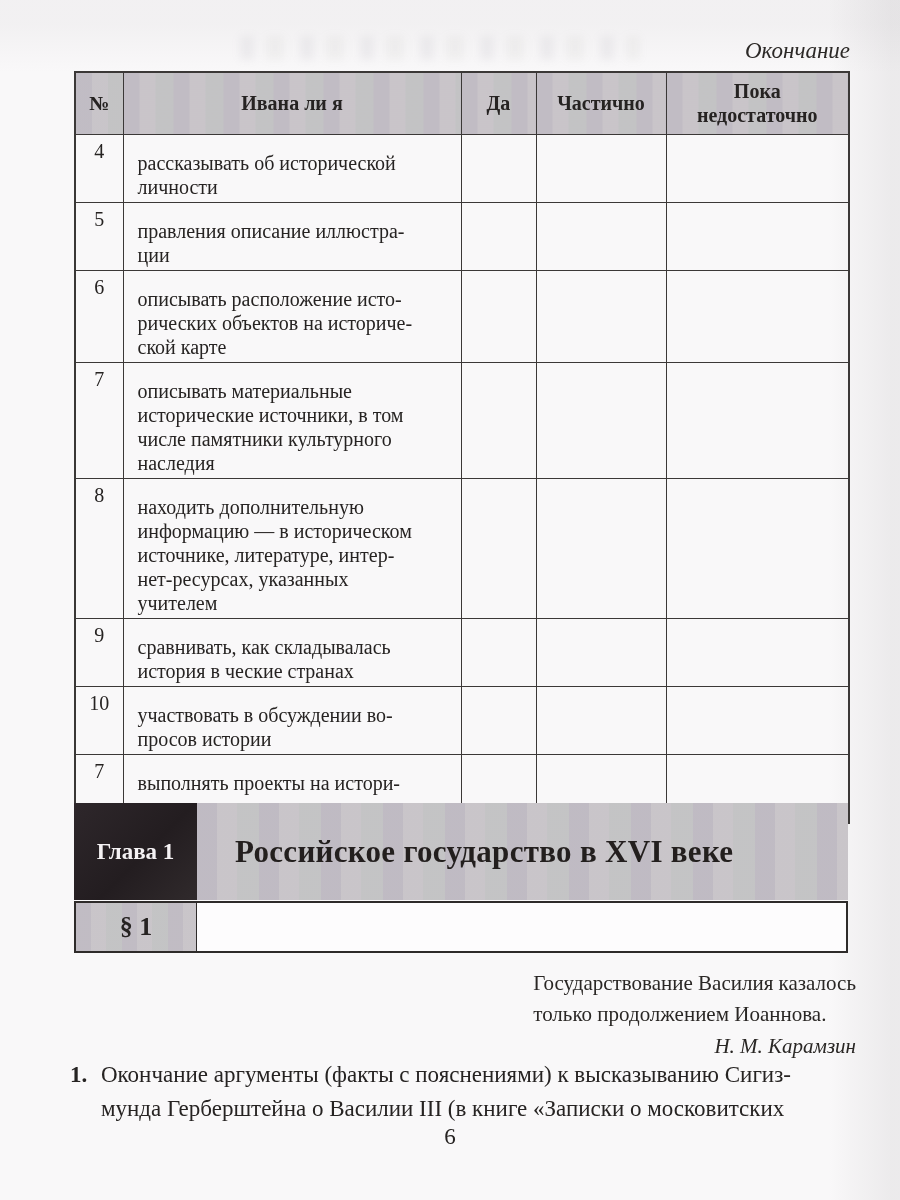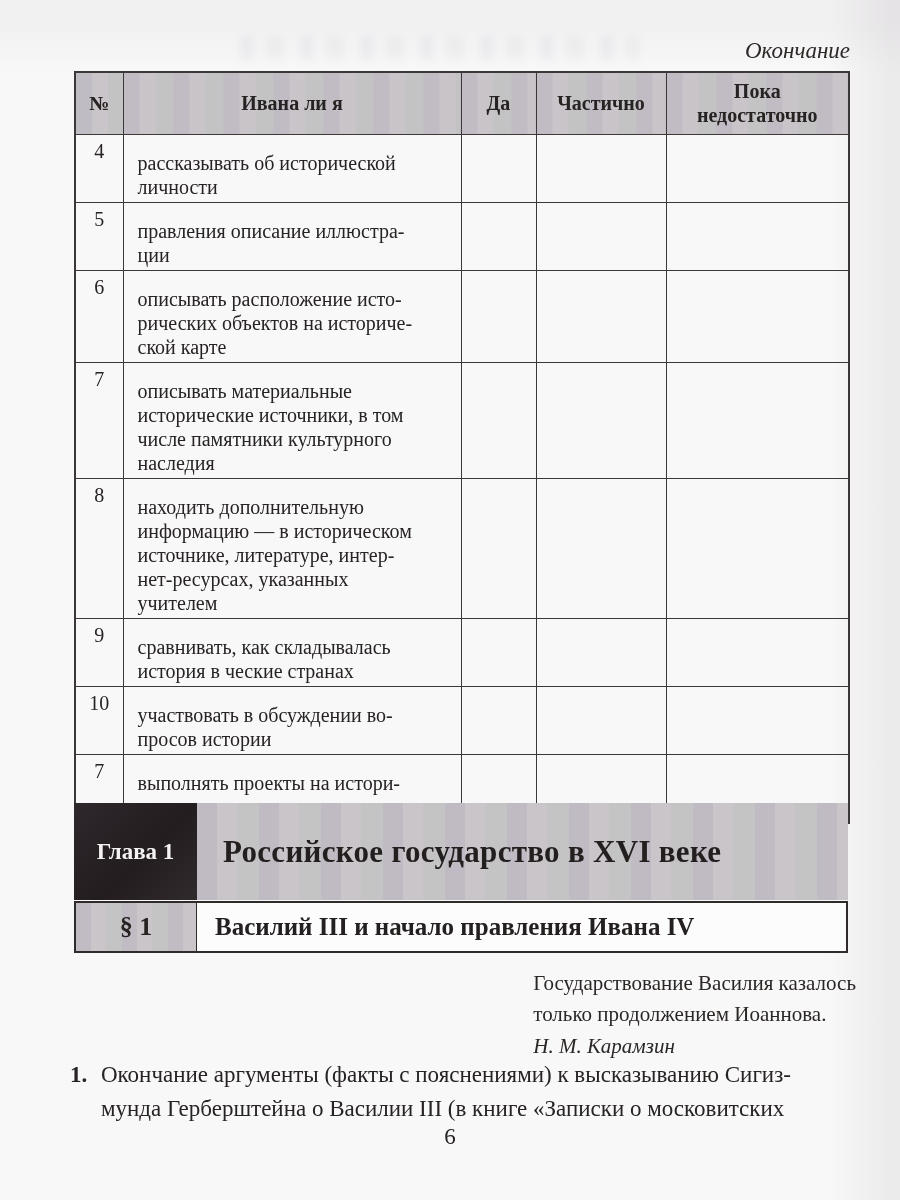--- a/index.html
+++ b/index.html
@@ -84,21 +84,21 @@
   }
   .chapter-title{
     flex:1;
     background:
       repeating-linear-gradient(90deg,
         rgba(178,172,186,.38) 0 20px,
         rgba(205,201,203,.22) 20px 40px,
         rgba(186,195,188,.30) 40px 62px),
       var(--shaded-bg);
     display:flex;align-items:center;
-    padding-left:26px;
+    padding-left:38px;
     font-weight:bold;font-size:31px;letter-spacing:.3px;
     color:#231f1e;
   }
 
   
   .section{
     position:absolute;left:74px;top:901px;width:774px;height:52px;
     display:flex;align-items:stretch;
     border:2px solid #2e2b2a;
     background:#fdfcfd;
@@ -122,21 +122,21 @@
     color:#242020;
   }
 
   
   .epigraph{
     position:absolute;right:44px;top:968px;
     font-size:21px;line-height:31px;
     text-align:left;color:#2a2725;
   }
   .epigraph-author{
-    text-align:left;font-style:italic;margin-top:1px;
+    text-align:right;font-style:italic;margin-top:1px;
   }
 
   
   .question{
     position:absolute;left:70px;top:1058px;width:778px;
     display:flex;align-items:flex-start;
     font-size:23px;line-height:34px;
   }
   .qnum{flex:0 0 31px;font-weight:bold;}
   .qtext{flex:1;}
@@ -247,21 +247,20 @@
     </tbody>
   </table>
 
   <div class="chapter">
     <div class="chapter-label">Глава 1</div>
     <div class="chapter-title">Российское государство в XVI веке</div>
   </div>
 
   <div class="section">
     <div class="section-label">§ 1</div>
-    <div class="section-title">Василий III и начало правления Ивана IV</div>
   </div>
 
   <div class="epigraph">
     <div class="epigraph-text preline">Государствование Василия казалось
 только продолжением Иоаннова.</div>
     <div class="epigraph-author">Н. М. Карамзин</div>
   </div>
 
   <div class="question">
     <span class="qnum">1.</span>

